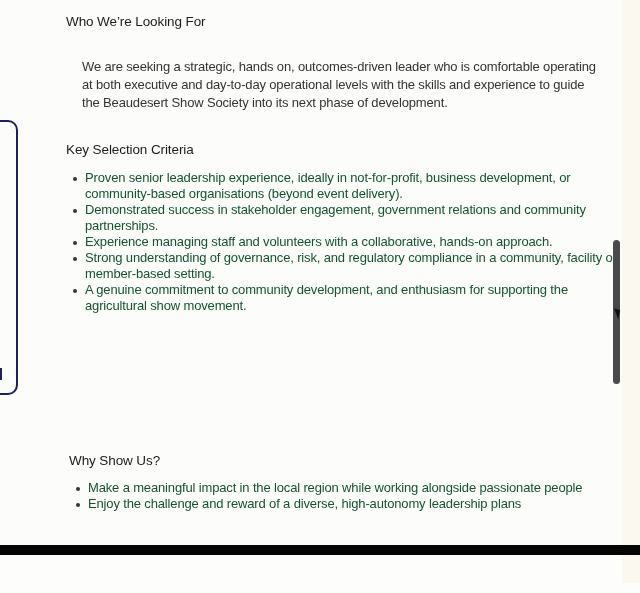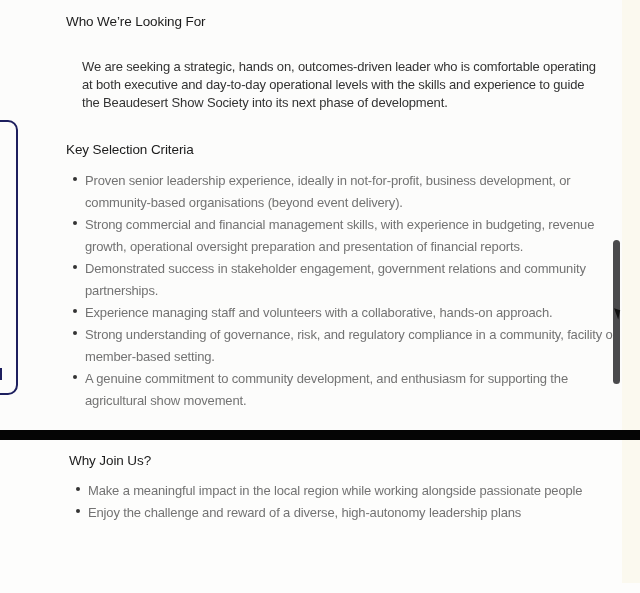--- a/index.html
+++ b/index.html
@@ -8,21 +8,21 @@
     width: 640px;
     height: 593px;
     overflow: hidden;
     background: #fdfdfc;
     font-family: "Liberation Sans", sans-serif;
     color: #2a2a2a;
   }
   .page {
     position: relative;
     width: 640px;
-    height: 440px;
+    height: 555px;
     background: #fcfcfb;
   }
   .right-strip {
     position: absolute;
     right: 0;
     top: 0;
     width: 18px;
     height: 583px;
     background: #fbf9ef;
   }
@@ -65,22 +65,22 @@
     letter-spacing: -0.15px;
   }
   ul {
     margin: 0;
     padding-left: 19px;
     list-style: none;
   }
   li {
     position: relative;
     font-size: 13px;
-    line-height: 22px;
-    color: #737373;
+    line-height: 16px;
+    color: #14532d;
     letter-spacing: -0.15px;
   }
   li::before {
     content: "";
     position: absolute;
     left: -12px;
     top: 7px;
     width: 4px;
     height: 4px;
     border-radius: 50%;
@@ -130,28 +130,27 @@
   <div class="left-panel"></div>
   <div class="left-panel-mark"></div>
 
   <div class="content">
     <h2 class="sec1-title">Who We’re Looking For</h2>
     <p class="sec1-body">We are seeking a strategic, hands on, outcomes-driven leader who is comfortable operating at both executive and day-to-day operational levels with the skills and experience to guide the Beaudesert Show Society into its next phase of development.</p>
 
     <h2 class="sec2-title">Key Selection Criteria</h2>
     <ul class="sec2-list">
       <li>Proven senior leadership experience, ideally in not-for-profit, business development, or community-based organisations (beyond event delivery).</li>
-      <li>Strong commercial and financial management skills, with experience in budgeting, revenue growth, operational oversight preparation and presentation of financial reports.</li>
       <li>Demonstrated success in stakeholder engagement, government relations and community partnerships.</li>
       <li>Experience managing staff and volunteers with a collaborative, hands-on approach.</li>
       <li>Strong understanding of governance, risk, and regulatory compliance in a community, facility or member-based setting.</li>
       <li>A genuine commitment to community development, and enthusiasm for supporting the agricultural show movement.</li>
     </ul>
 
-    <h2 class="sec3-title">Why Join Us?</h2>
+    <h2 class="sec3-title">Why Show Us?</h2>
     <ul class="sec3-list">
       <li>Make a meaningful impact in the local region while working alongside passionate people</li>
       <li>Enjoy the challenge and reward of a diverse, high-autonomy leadership plans</li>
     </ul>
   </div>
 
   <div class="scrollbar-thumb"></div>
   <div class="cursor"></div>
 
   <div class="bottom-bar"></div>

